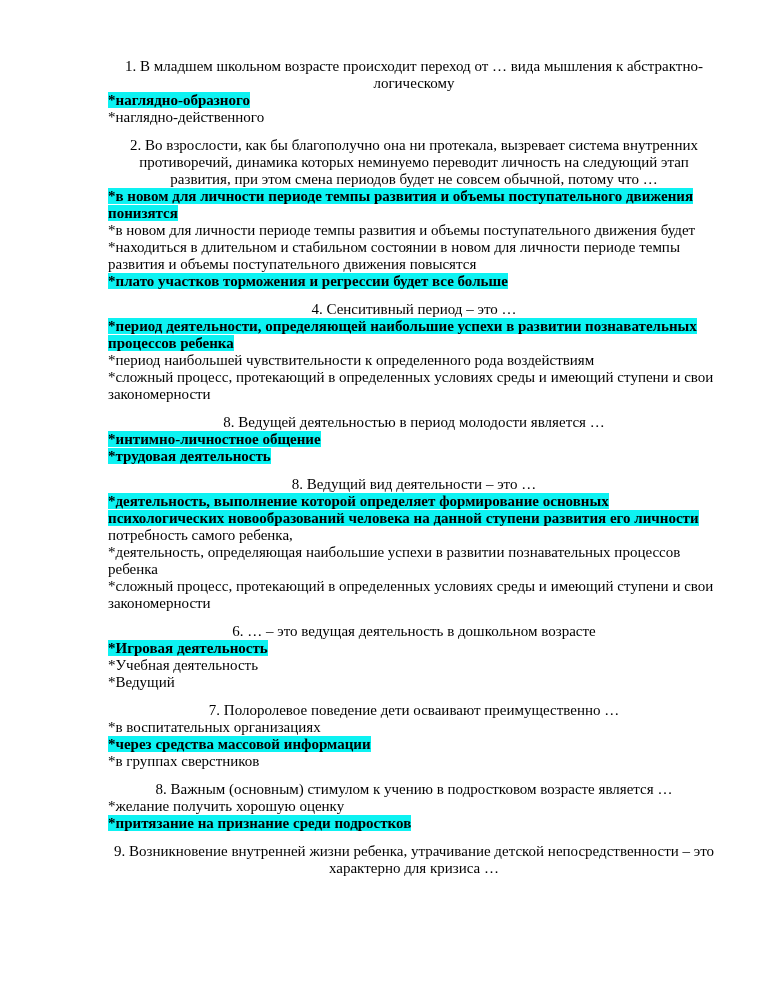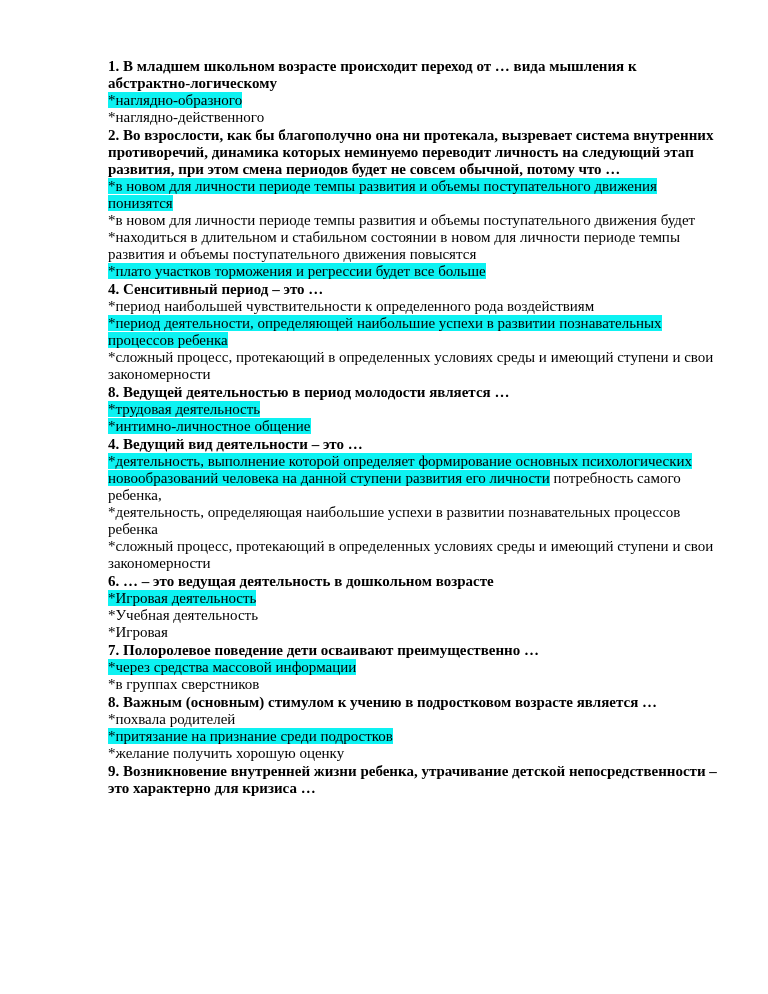--- a/index.html
+++ b/index.html
@@ -11,74 +11,75 @@
     box-sizing: border-box;
     width: 768px;
     min-height: 994px;
     background: #ffffff;
     padding: 58px 48px 40px 108px;
     font-family: "Liberation Serif", "DejaVu Serif", serif;
     font-size: 15px;
     line-height: 17px;
     color: #000000;
   }
-  .question + .question { margin-top: 1px; }
+  .question + .question { margin-top: 11px; }
   .q-title {
     margin: 0;
-    font-weight: bold;
+    font-weight: normal;
+    text-align: center;
   }
   .answer { margin: 0; }
-  .hl { background-color: var(--hl, #0df2f2); }
+  .hl { background-color: var(--hl, #0df2f2); font-weight: bold; }
 </style>
 </head>
 <body>
 
 <div class="page" id="page-root">
     <div class="question">
       <p class="q-title">1. В младшем школьном возрасте происходит переход от … вида мышления к абстрактно-логическому</p>
       <p class="answer"><span class="hl">*наглядно-образного</span></p>
       <p class="answer"><span class="">*наглядно-действенного</span></p>
     </div>
     <div class="question">
       <p class="q-title">2. Во взрослости, как бы благополучно она ни протекала, вызревает система внутренних противоречий, динамика которых неминуемо переводит личность на следующий этап развития, при этом смена периодов будет не совсем обычной, потому что …</p>
       <p class="answer"><span class="hl">*в новом для личности периоде темпы развития и объемы поступательного движения понизятся</span></p>
       <p class="answer"><span class="">*в новом для личности периоде темпы развития и объемы поступательного движения будет</span></p>
       <p class="answer"><span class="">*находиться в длительном и стабильном состоянии в новом для личности периоде темпы развития и объемы поступательного движения повысятся</span></p>
       <p class="answer"><span class="hl">*плато участков торможения и регрессии будет все больше</span></p>
     </div>
     <div class="question">
       <p class="q-title">4. Сенситивный период – это …</p>
+      <p class="answer"><span class="hl">*период деятельности, определяющей наибольшие успехи в развитии познавательных процессов ребенка</span></p>
       <p class="answer"><span class="">*период наибольшей чувствительности к определенного рода воздействиям</span></p>
-      <p class="answer"><span class="hl">*период деятельности, определяющей наибольшие успехи в развитии познавательных процессов ребенка</span></p>
       <p class="answer"><span class="">*сложный процесс, протекающий в определенных условиях среды и имеющий ступени и свои закономерности</span></p>
     </div>
     <div class="question">
       <p class="q-title">8. Ведущей деятельностью в период молодости является …</p>
+      <p class="answer"><span class="hl">*интимно-личностное общение</span></p>
       <p class="answer"><span class="hl">*трудовая деятельность</span></p>
-      <p class="answer"><span class="hl">*интимно-личностное общение</span></p>
     </div>
     <div class="question">
-      <p class="q-title">4. Ведущий вид деятельности – это …</p>
+      <p class="q-title">8. Ведущий вид деятельности – это …</p>
       <p class="answer"><span class="hl">*деятельность, выполнение которой определяет формирование основных психологических новообразований человека на данной ступени развития его личности</span><span class=""> потребность самого ребенка,</span></p>
       <p class="answer"><span class="">*деятельность, определяющая наибольшие успехи в развитии познавательных процессов ребенка</span></p>
       <p class="answer"><span class="">*сложный процесс, протекающий в определенных условиях среды и имеющий ступени и свои закономерности</span></p>
     </div>
     <div class="question">
       <p class="q-title">6. … – это ведущая деятельность в дошкольном возрасте</p>
       <p class="answer"><span class="hl">*Игровая деятельность</span></p>
       <p class="answer"><span class="">*Учебная деятельность</span></p>
-      <p class="answer"><span class="">*Игровая</span></p>
+      <p class="answer"><span class="">*Ведущий</span></p>
     </div>
     <div class="question">
       <p class="q-title">7. Полоролевое поведение дети осваивают преимущественно …</p>
+      <p class="answer"><span class="">*в воспитательных организациях</span></p>
       <p class="answer"><span class="hl">*через средства массовой информации</span></p>
       <p class="answer"><span class="">*в группах сверстников</span></p>
     </div>
     <div class="question">
       <p class="q-title">8. Важным (основным) стимулом к учению в подростковом возрасте является …</p>
-      <p class="answer"><span class="">*похвала родителей</span></p>
+      <p class="answer"><span class="">*желание получить хорошую оценку</span></p>
       <p class="answer"><span class="hl">*притязание на признание среди подростков</span></p>
-      <p class="answer"><span class="">*желание получить хорошую оценку</span></p>
     </div>
     <div class="question">
       <p class="q-title">9. Возникновение внутренней жизни ребенка, утрачивание детской непосредственности – это характерно для кризиса …</p>
     </div>
   </div>
 
 </body></html>

